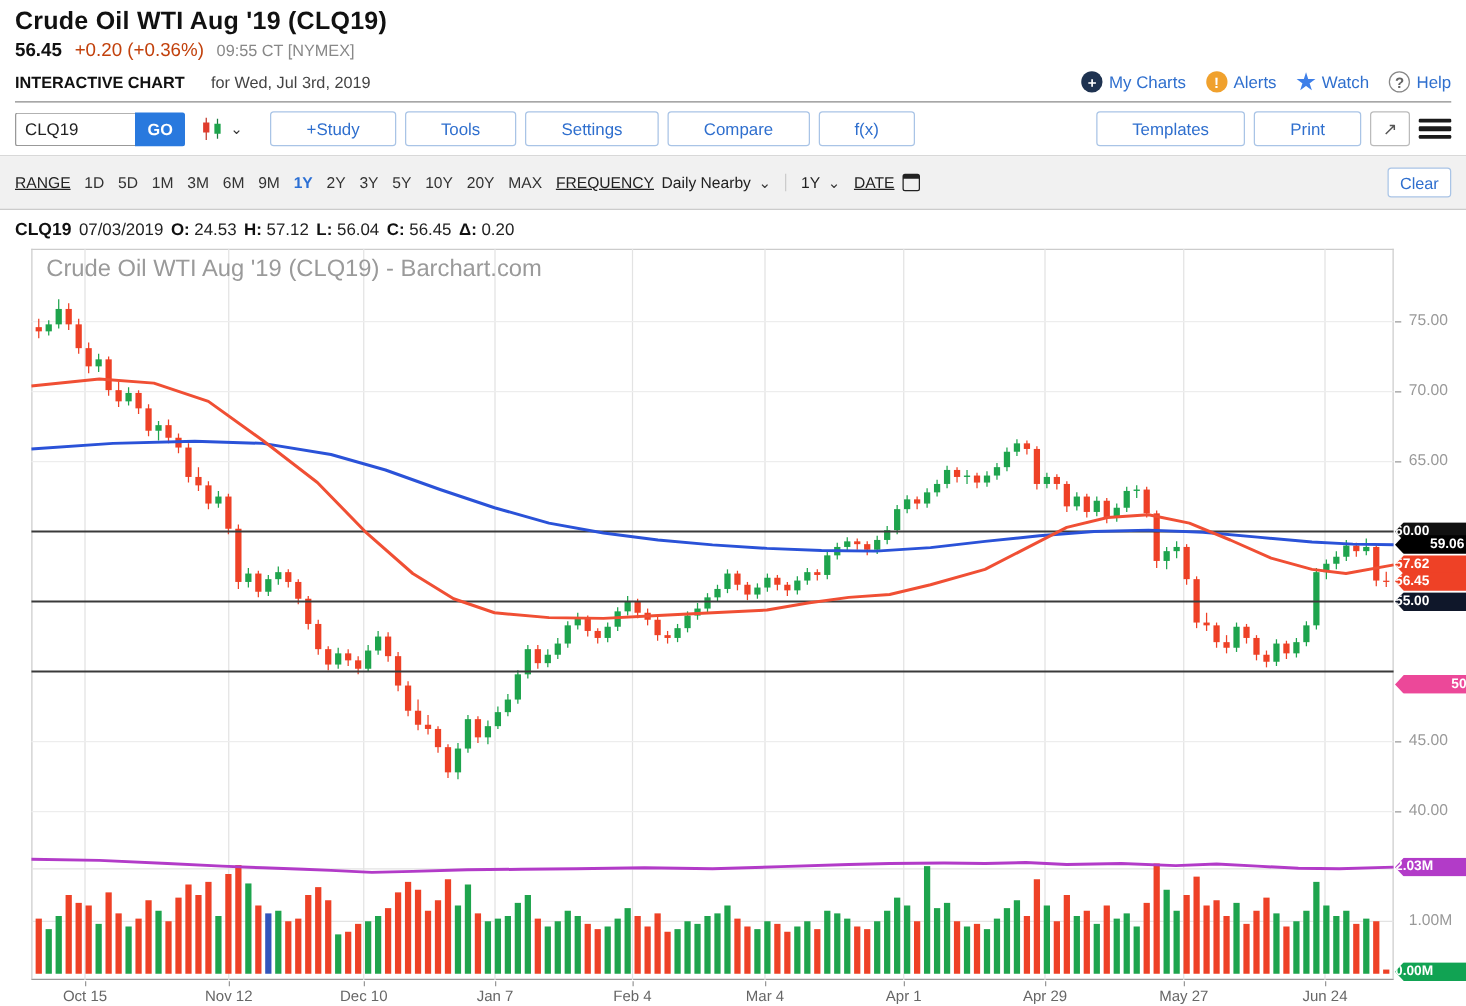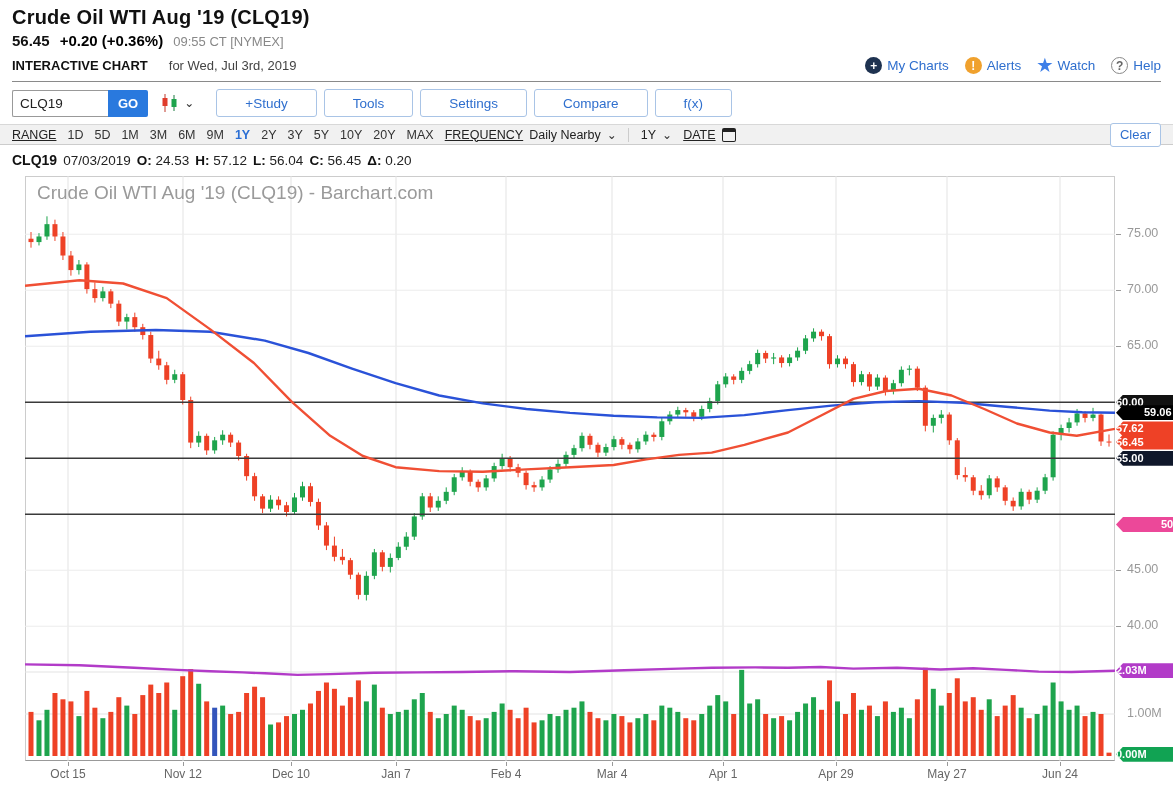--- a/index.html
+++ b/index.html
@@ -5,21 +5,21 @@
   * { margin:0; padding:0; box-sizing:border-box; }
   html,body { background:#fff; }
   body { font-family:"Liberation Sans", sans-serif; color:#222; }
   .page { position:relative; width:1173px; height:805px; overflow:hidden; background:#fff; }
 
   
   .hdr { padding:6px 12px 0 12px; }
   .hdr h1 { font-size:20px; font-weight:bold; color:#111; letter-spacing:.2px; }
   .price-row { margin-top:3px; font-size:15px; }
   .price-row .last { font-weight:bold; color:#111; }
-  .price-row .chg { font-weight:bold; color:#000000; margin-left:6px; }
+  .price-row .chg { font-weight:normal; color:#c2410c; margin-left:6px; }
   .price-row .time { color:#888; font-size:13px; margin-left:6px; }
   .chip-row { margin-top:5px; font-size:13px; }
   .chip { display:inline-block; padding:1px 7px; border-radius:2px; }
   .chip.bid { background:#e7f2e8; color:#3a8a3d; margin-right:8px; }
   .chip.ask { background:#fce8e6; color:#d23f31; }
   .int-row { display:flex; align-items:center; margin-top:6px; padding-bottom:5px; border-bottom:1px solid #8a8a8a; font-size:13px; }
   .int-row b { color:#111; }
   .int-row .for-date { color:#444; margin-left:5px;padding-left:16px; }
   .hdr-links { margin-left:auto; display:flex; align-items:center; gap:16px; }
   .hdr-link { display:flex; align-items:center; gap:5px; color:#2f6fce; font-size:13.5px; cursor:pointer; text-decoration:none; }
@@ -37,21 +37,21 @@
   .ctype-btn { display:flex; align-items:center; gap:4px; background:none; border:none; cursor:pointer; margin:0 6px; font-size:13px; color:#333; }
   .chev { color:#333; font-size:12px; }
   .tb-btn { height:28px; padding:0 28px; background:#fff; border:1px solid #a9c4e6; color:#2f6fce; font-size:13.5px; border-radius:3px; cursor:pointer; font-family:"Liberation Sans",sans-serif; }
   .tb-group { display:flex; gap:7px; margin-left:10px; }
   .tb-right { margin-left:auto; display:flex; gap:7px; align-items:center; }
   .sq-btn { height:28px; width:32px; background:#fff; border:1px solid #bbb; color:#555; font-size:14px; border-radius:3px; cursor:pointer; }
   .burger { width:26px; height:28px; border:none; background:none; display:flex; flex-direction:column; justify-content:center; gap:3px; cursor:pointer; }
   .burger span { display:block; height:3.2px; background:#1a1a1a; border-radius:1px; }
 
   
-  .rangebar { display:flex; align-items:center; background:#f1f1f1; border-bottom:1px solid #ccc; padding:5px 12px; font-size:12.5px; color:#222; gap:11px; height:20px; }
+  .rangebar { display:flex; align-items:center; background:#f1f1f1; border-bottom:1px solid #ccc; padding:5px 12px; font-size:12.5px; color:#222; gap:11px; height:43px; }
   .ul { text-decoration:underline; cursor:pointer; }
   .ranges { display:flex; gap:11px; }
   .ranges span { cursor:pointer; color:#333; }
   .ranges span.sel { color:#2b6fd4; font-weight:bold; }
   .freq-wrap, .per-wrap, .date-wrap { display:flex; align-items:center; gap:6px; cursor:pointer; }
   .per-wrap { border-left:1px solid #ccc; padding-left:12px; }
   .cal-icon { display:inline-block; width:14px; height:14px; border:1.6px solid #222; border-top:4px solid #222; border-radius:2px; }
   .clear-btn { margin-left:auto; height:24px; padding:0 9px; background:#fff; border:1px solid #a9c4e6; color:#2f6fce; font-size:13px; border-radius:3px; cursor:pointer; }
 
   
@@ -121,20 +121,30 @@
       <span class="chev">⌄</span>
     </button>
     <div class="tb-group">
 
     <button class="tb-btn">+Study</button>
         <button class="tb-btn">Tools</button>
         <button class="tb-btn">Settings</button>
         <button class="tb-btn">Compare</button>
         <button class="tb-btn">f(x)</button>
       </div>
+    <div class="tb-right">
+      <button class="tb-btn">Templates</button>
+      <button class="tb-btn">Print</button>
+      <button class="sq-btn"><span>↗</span></button>
+      <button class="burger" aria-label="menu">
+        <span></span>
+          <span></span>
+          <span></span>
+      </button>
+    </div>
   </div>
 
   <div class="rangebar">
     <span class="ul">RANGE</span>
     <div class="ranges">
 
     <span>1D</span>
         <span>5D</span>
         <span>1M</span>
         <span>3M</span>

